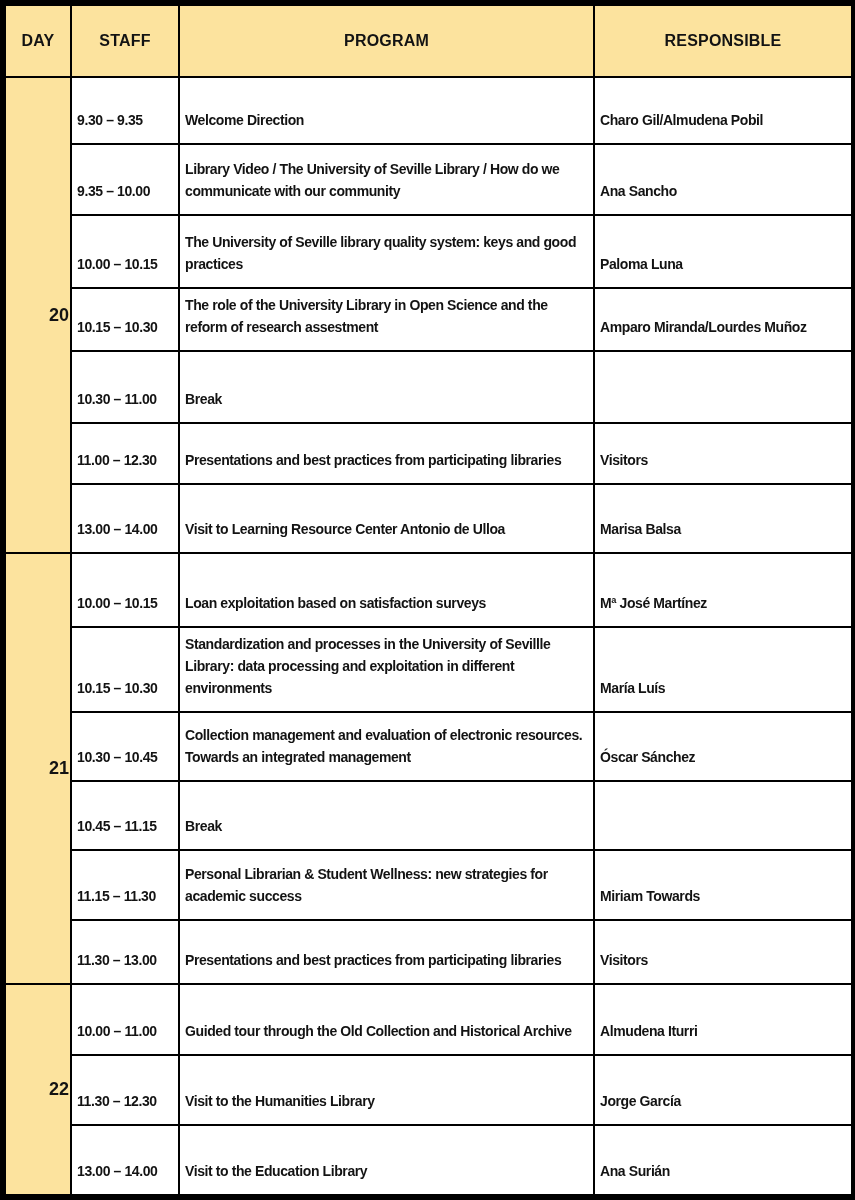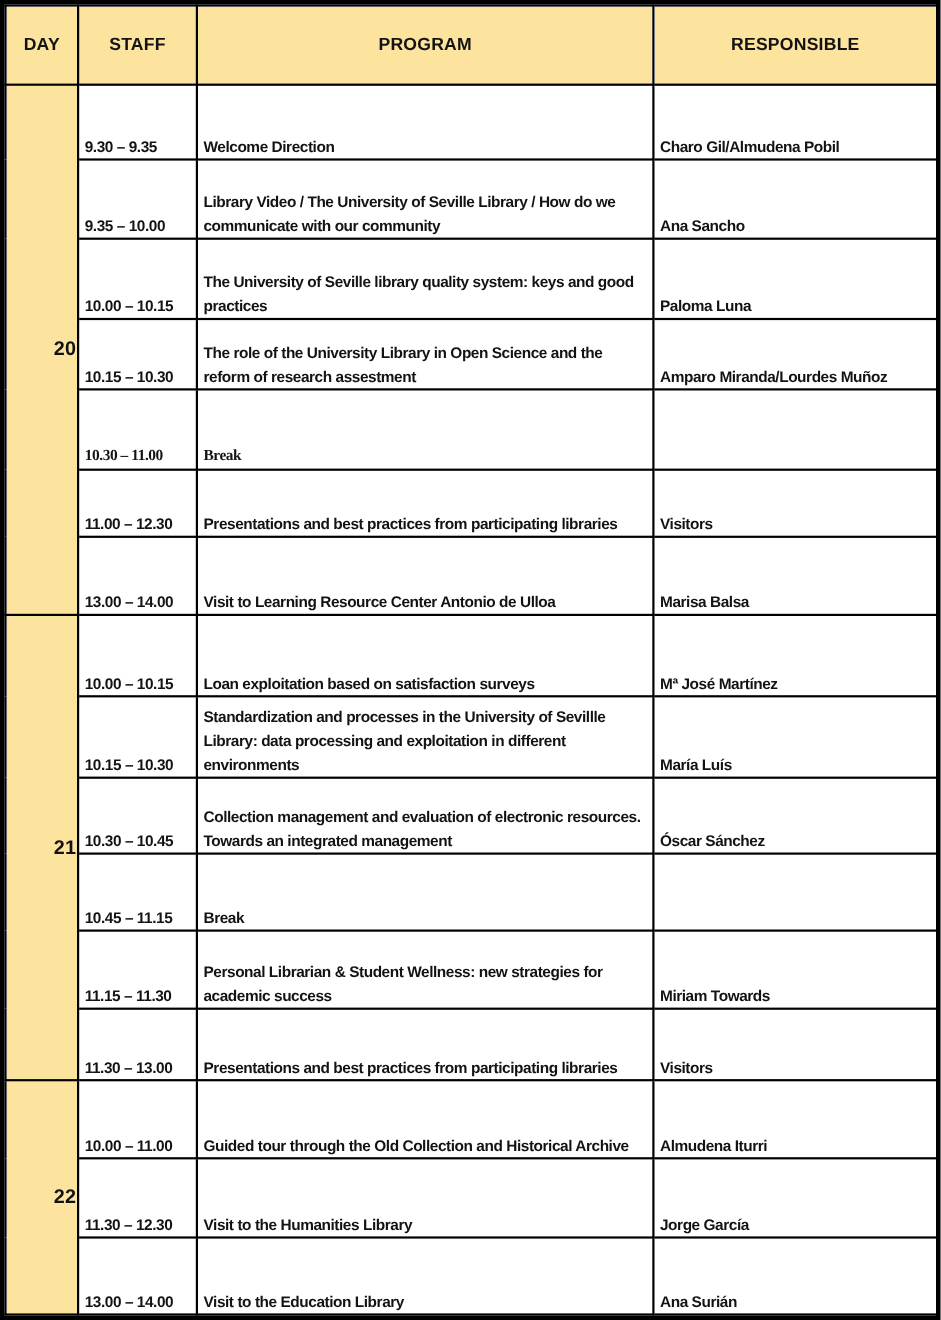--- a/index.html
+++ b/index.html
@@ -65,27 +65,27 @@
     vertical-align: middle;
     font-size: 18px;
   }
   td.time-cell, td.prog-cell, td.resp-cell {
     background: #fff;
     vertical-align: bottom;
     text-align: left;
     font-size: 14px;
     line-height: 22px;
     letter-spacing: -0.4px;
-    padding: 2px 2px 0 5px;
+    padding: 2px 2px 12px 5px;
   }
   td.prog-cell.nowrap { white-space: nowrap; }
   
   tr.h59 { height: 59px; } tr.h61 { height: 61px; } tr.h62 { height: 62px; }
   tr.h65 { height: 65px; } tr.h66 { height: 66px; } tr.h67 { height: 67px; }
-  tr.h68 { height: 68px; } tr.h69 { height: 69px; font-family: Liberation Serif, serif; } tr.h70 { height: 70px; }
+  tr.h68 { height: 68px; } tr.h69 { height: 69px; } tr.h70 { height: 70px; }
   tr.h71 { height: 71px; }
 </style>
 </head>
 <body>
 
 <div class="frame">
 
 
   <table>
     <colgroup>

